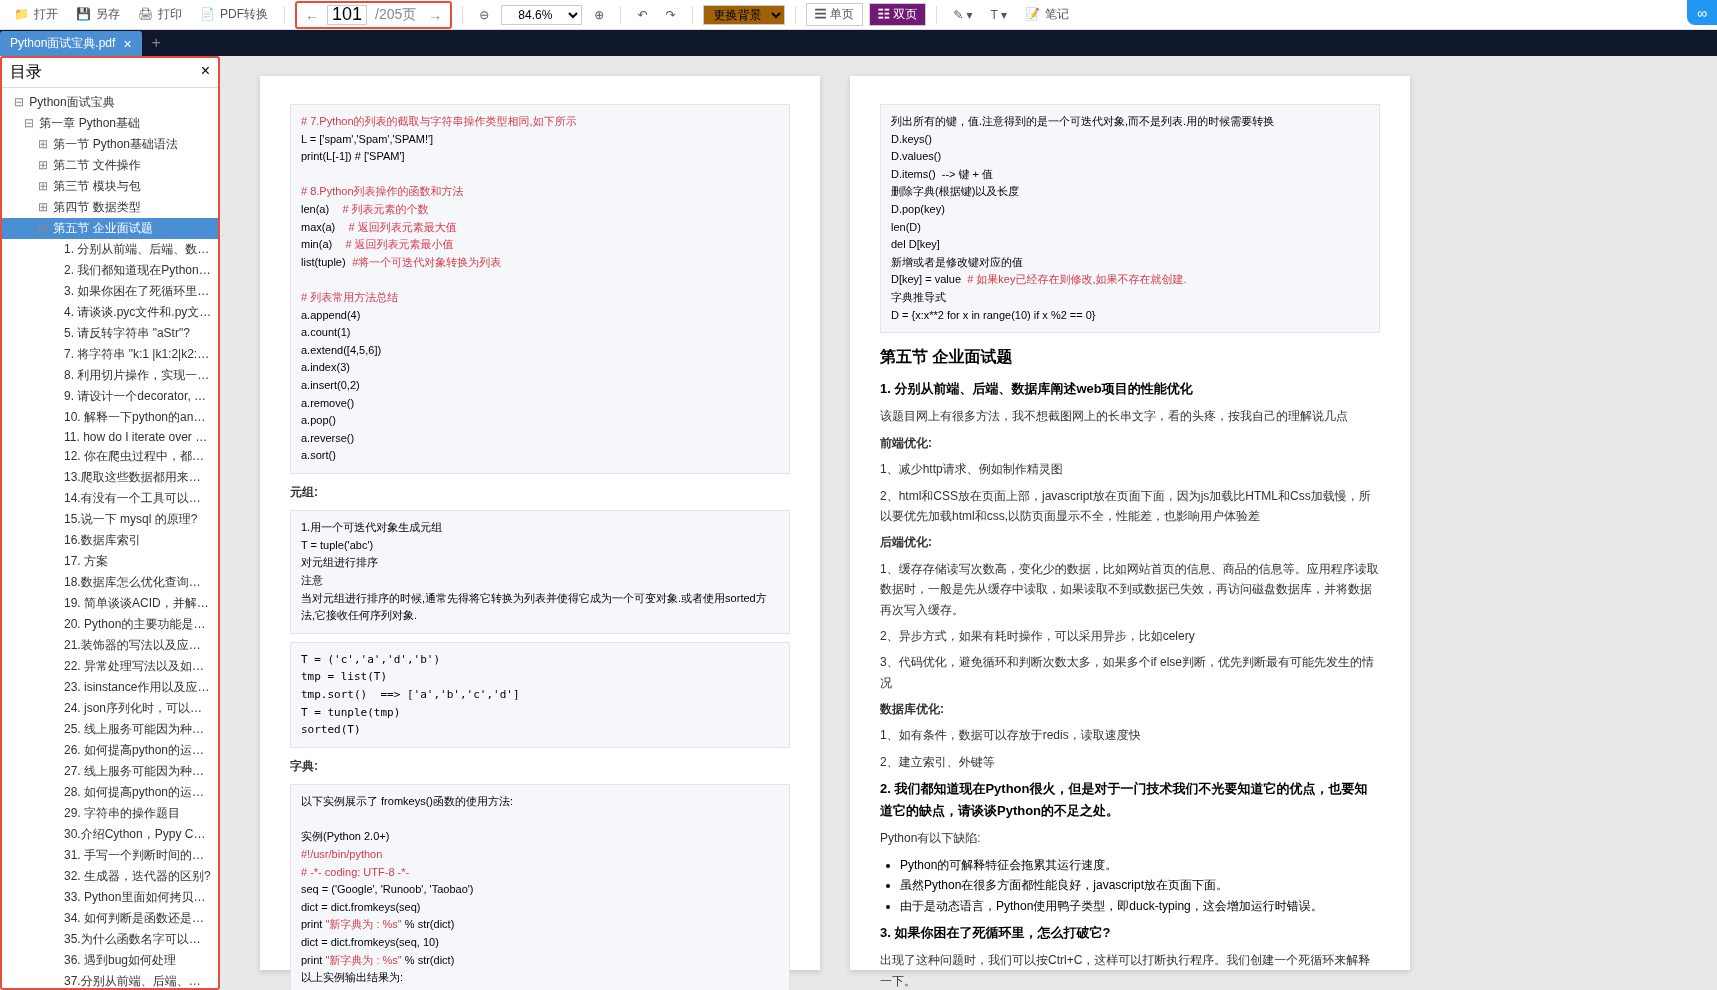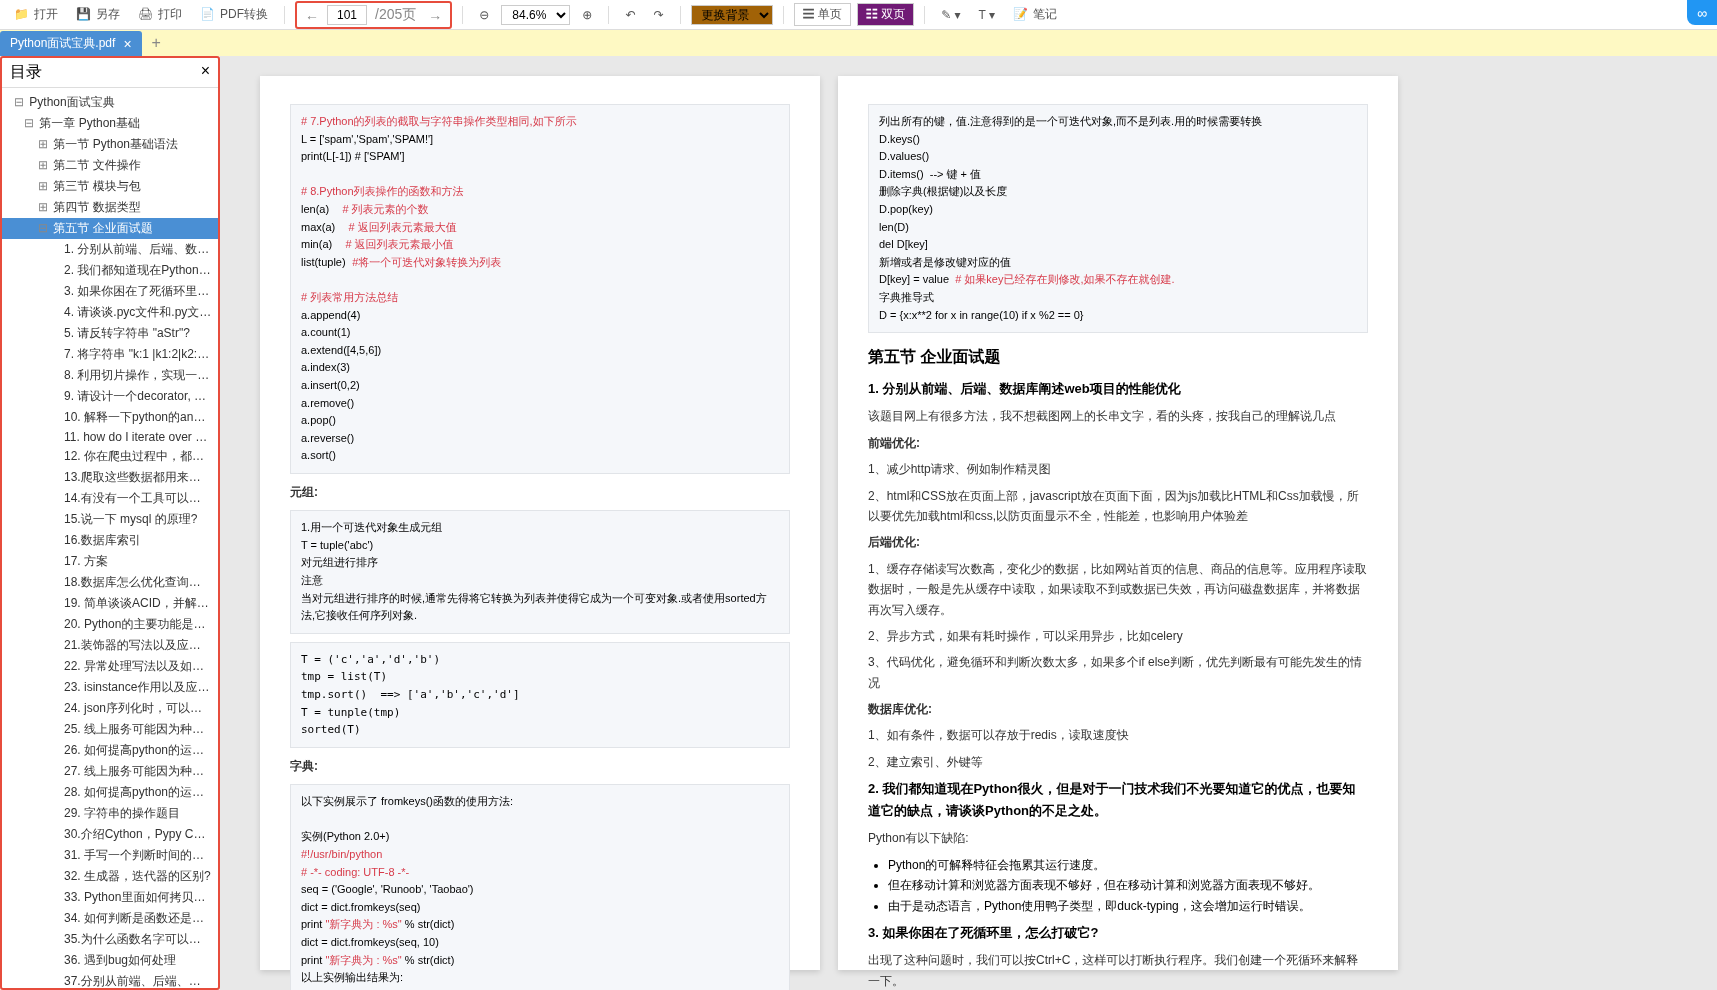--- a/index.html
+++ b/index.html
@@ -4,46 +4,46 @@
   <style>
     * { margin: 0; padding: 0; box-sizing: border-box; font-family: "Microsoft YaHei", Arial, sans-serif; }
     body { background: #f5f5f5; width: 1717px; height: 990px; overflow: hidden; }
     
     .toolbar { height: 30px; background: #fff; border-bottom: 1px solid #ddd; display: flex; align-items: center; padding: 0 8px; font-size: 12px; color: #555; gap: 6px; }
     .toolbar-item { display: flex; align-items: center; gap: 4px; padding: 2px 6px; cursor: pointer; }
     .toolbar-item .icon { width: 16px; height: 16px; display: inline-block; }
     .divider { width: 1px; height: 18px; background: #ddd; margin: 0 4px; }
     .page-nav { display: flex; align-items: center; gap: 4px; border: 2px solid #e74c3c; padding: 2px 4px; border-radius: 3px; }
     .page-nav span { font-size: 14px; color: #888; padding: 0 4px; cursor: pointer; }
-    .page-input { width: 40px; height: 20px; border: 1px solid #ccc; text-align: center; font-size: 12px; }
-    .zoom-select { border: 1px solid #ccc; padding: 1px 6px; font-size: 12px; background: #fff; }
+    .page-input { width: 40px; height: 20px; border: 1px solid #ccc; text-align: center; font-size: 18px; }
+    .zoom-select { border: 1px solid #ccc; padding: 1px 12px; font-size: 12px; background: #fff; }
     .bg-select { border: 1px solid #ccc; padding: 1px 6px; font-size: 12px; background: #a16207; }
     .view-btn { padding: 2px 8px; border: 1px solid #ccc; font-size: 12px; cursor: pointer; }
     .view-btn.active { background: #701a75; color: #fff; }
     .corner-icon { position: absolute; right: 0; top: 0; background: #2196f3; width: 30px; height: 25px; border-radius: 0 0 0 8px; display: flex; align-items: center; justify-content: center; color: #fff; font-size: 14px; }
     
-    .tabs { height: 26px; background: #fef9c3; display: flex; align-items: flex-end; }
+    .tabs { height: 26px; background: #0f172a; display: flex; align-items: flex-end; }
     .tab { background: #4a8fd4; color: #fff; padding: 4px 10px; font-size: 12px; display: flex; align-items: center; gap: 8px; border-radius: 3px 3px 0 0; }
     .tab-close { font-size: 14px; cursor: pointer; }
     .tab-add { padding: 4px 10px; color: #888; cursor: pointer; }
     
     .main { display: flex; height: calc(100% - 56px); }
     
     .sidebar { width: 220px; background: #fff; border-right: 1px solid #ddd; display: flex; flex-direction: column; border: 2px solid #e74c3c; border-radius: 3px; }
     .sidebar-header { padding: 4px 8px; font-size: 16px; border-bottom: 1px solid #ddd; display: flex; justify-content: space-between; }
     .outline { flex: 1; overflow-y: auto; font-size: 12px; padding: 4px 0; }
     .outline-item { padding: 2px 6px; cursor: pointer; white-space: nowrap; overflow: hidden; text-overflow: ellipsis; color: #333; }
     .outline-item.lvl0 { padding-left: 12px; }
     .outline-item.lvl1 { padding-left: 22px; }
     .outline-item.lvl2 { padding-left: 36px; }
     .outline-item.lvl3 { padding-left: 50px; }
     .outline-item.selected { background: #4a8fd4; color: #fff; }
     .outline-item .toggle { display: inline-block; width: 12px; color: #888; }
     
-    .content { flex: 1; background: #e8e8e8; display: flex; gap: 18px; padding: 20px 40px; overflow: auto; }
+    .content { flex: 1; background: #e8e8e8; display: flex; gap: 30px; padding: 20px 40px; overflow: auto; }
     .page { background: #fff; width: 560px; min-height: 780px; padding: 20px 30px; font-size: 12px; line-height: 1.7; box-shadow: 0 2px 6px rgba(0,0,0,0.15); }
     
     .code-block { background: #f5f7fa; border: 1px solid #e1e4e8; padding: 8px 10px; margin: 8px 0; font-family: "Consolas", monospace; font-size: 11px; line-height: 1.6; white-space: pre-wrap; }
     .code-block .comment-red { color: #d73a49; }
     
     .page h2 { font-size: 16px; font-weight: bold; margin: 10px 0 8px; }
     .page h3 { font-size: 13px; font-weight: bold; margin: 4px 0 6px; }
     .page p { margin: 6px 0; color: #333; }
     .page ul { margin: 6px 0 6px 20px; }
     .sect-label { font-weight: bold; margin-top: 6px; display: block; }
@@ -245,21 +245,21 @@
       <p>2、异步方式，如果有耗时操作，可以采用异步，比如celery</p>
       <p>3、代码优化，避免循环和判断次数太多，如果多个if else判断，优先判断最有可能先发生的情况</p>
       <p class="sect-label">数据库优化:</p>
       <p>1、如有条件，数据可以存放于redis，读取速度快</p>
       <p>2、建立索引、外键等</p>
 
       <h3>2. 我们都知道现在Python很火，但是对于一门技术我们不光要知道它的优点，也要知道它的缺点，请谈谈Python的不足之处。</h3>
       <p>Python有以下缺陷:</p>
       <ul>
         <li>Python的可解释特征会拖累其运行速度。</li>
-        <li>但在移动计算和浏览器方面表现不够好，但在移动计算和浏览器方面表现不够好。</li>
+        <li>虽然Python在很多方面都性能良好，javascript放在页面下面。</li>
         <li>由于是动态语言，Python使用鸭子类型，即duck-typing，这会增加运行时错误。</li>
       </ul>
 
       <h3>3. 如果你困在了死循环里，怎么打破它?</h3>
       <p>出现了这种问题时，我们可以按Ctrl+C，这样可以打断执行程序。我们创建一个死循环来解释一下。</p>
 
     </div>
   </div>
 </div>
 

